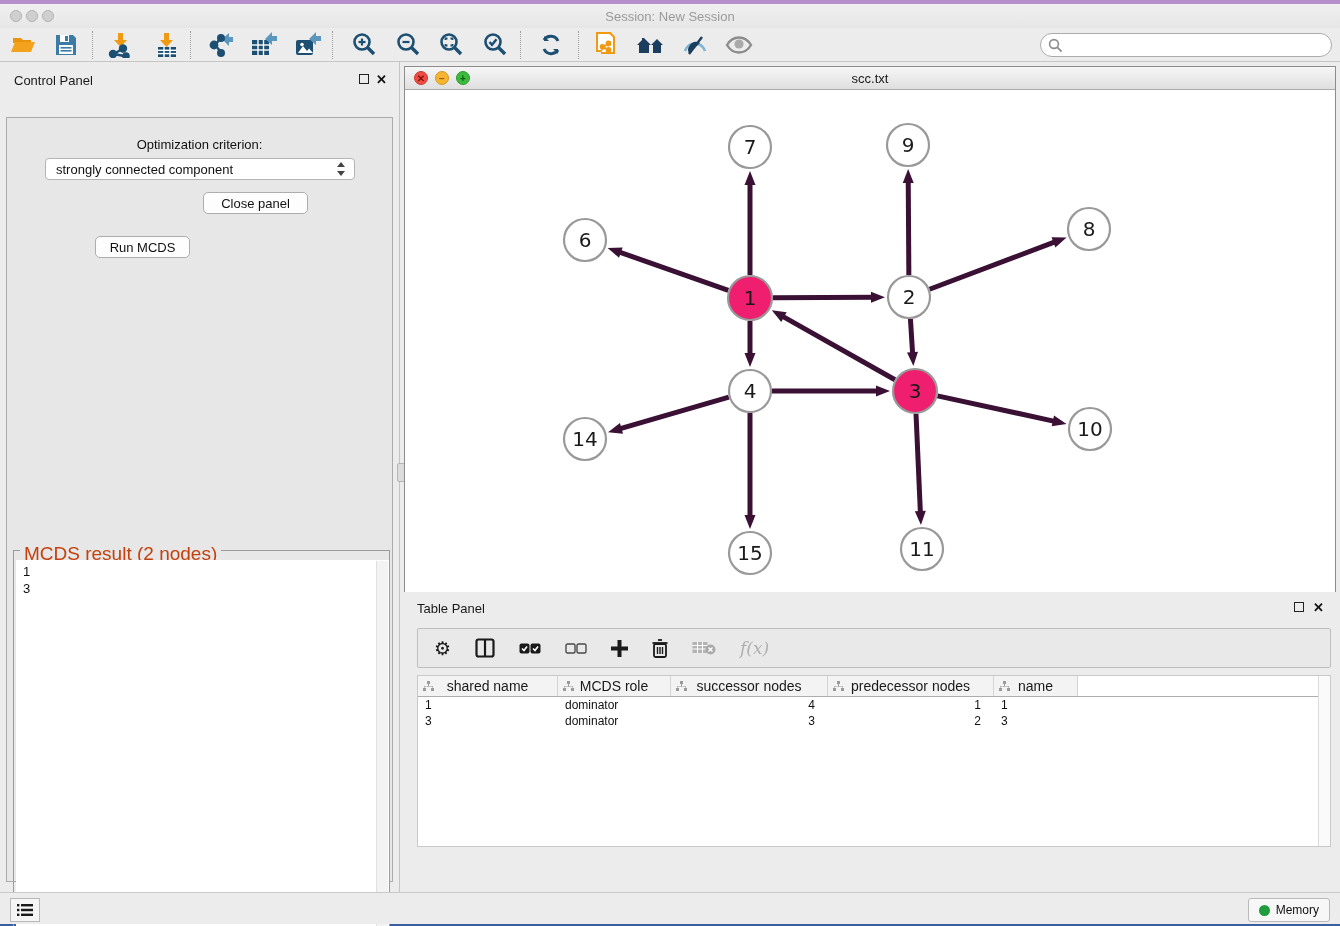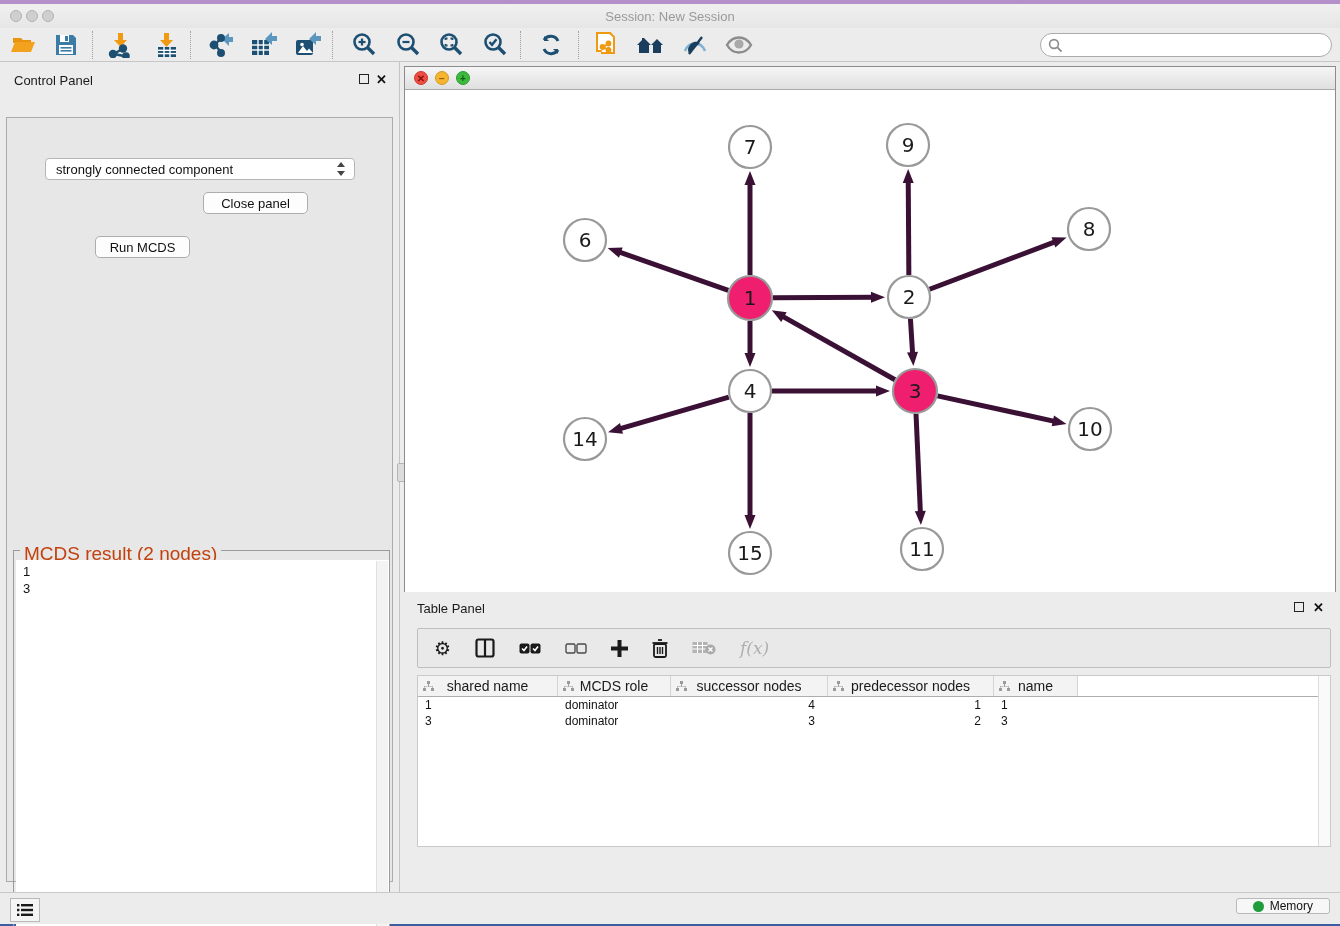--- a/index.html
+++ b/index.html
@@ -83,21 +83,21 @@
   .trow { display:flex; height:16px; font-size:12px; color:#111; }
   .td { padding:1px 0 0 7px; overflow:hidden; white-space:nowrap; }
   .td.num { text-align:right; padding-right:13px; padding-left:0; }
   .tscroll { position:absolute; right:0; top:0; width:12px; height:170px; background:#FAFAFA; border-left:1px solid #DCDCDC; }
 
   .tp-tabs { left:0; top:263px; width:100%; display:flex; justify-content:center; }
 
   
   .statusbar { left:0; top:892px; width:1340px; height:32px; background:#ECECEC; border-top:1px solid #C9C9C9; }
   .list-btn { left:10px; top:5px; width:30px; height:24px; background:#F5F5F5; border:1px solid #B9B9B9; display:flex; align-items:center; justify-content:center; }
-  .memory-btn { right:10px; top:5px; height:16px; padding:0 16px; background:#F7F7F7; border:1px solid #B9B9B9; border-radius:3px; display:flex; align-items:center; gap:6px; font-size:12px; color:#111;margin-left:8px; }
+  .memory-btn { right:10px; top:5px; height:24px; padding:0 10px; background:#F7F7F7; border:1px solid #B9B9B9; border-radius:3px; display:flex; align-items:center; gap:6px; font-size:12px; color:#111;margin-left:8px; }
   .mem-dot { width:11px; height:11px; border-radius:50%; }
 </style>
 </head>
 <body>
 
 <div class="abs desktop-top"></div>
 <div class="abs desktop-bottom"></div>
 
 <div class="abs titlebar">
   <div class="abs tl-dot" style="left:10px"></div>
@@ -267,20 +267,21 @@
   </div>
 </div>
 
 <div class="abs cpanel">
   <div class="abs cp-title">Control Panel</div>
   <div class="abs float-icon" style="right:30px; top:12px;"></div>
   <div class="abs close-x" style="right:12px; top:12px;">✕</div>
 
 
   <div class="abs cp-box">
+    <div class="abs opt-label">Optimization criterion:</div>
     <div class="abs cp-select">
       <span>strongly connected component</span>
       <span class="stepper">
           <i class="up"></i>
           <i class="dn"></i>
         </span>
     </div>
     <div class="abs cp-btn run-btn">Run MCDS</div>
     <div class="abs cp-btn closep-btn">Close panel</div>
 
@@ -296,20 +297,21 @@
 </div>
 
 <div class="abs vthumb"></div>
 <div class="abs hthumb"></div>
 
 <div class="abs netframe">
   <div class="abs net-titlebar">
     <div class="abs mac-dot mac-red" style="left:9px">✕</div>
     <div class="abs mac-dot mac-yellow" style="left:30px">−</div>
     <div class="abs mac-dot mac-green" style="left:51px">+</div>
+    <div class="abs net-title">scc.txt</div>
   </div>
   <div class="abs net-canvas">
     <svg id="graph-svg" width="930" height="501">
         <line x1="345" y1="184" x2="345" y2="91" stroke="#3A1135" stroke-width="5"></line>
         <polygon points="345,80 350.5,94 339.5,94" fill="#3A1135"></polygon>
         <line x1="323.3015285768616" y1="199.3726585300483" x2="213.01941303521065" y2="160.60682397601343" stroke="#3A1135" stroke-width="5"></line>
         <polygon points="202.64188322414446,156.9589650121235 217.67357792017367,156.41292969699577 214.02571895628375,166.79045950806199" fill="#3A1135"></polygon>
         <line x1="367.9995451264251" y1="206.85534877278977" x2="469.0006921989182" y2="206.2201214327112" stroke="#3A1135" stroke-width="5"></line>
         <polygon points="480.0004746506868,206.15094041100198 466.0353420411087,211.73888020997074 465.96616101939946,200.73909775820218" fill="#3A1135"></polygon>
         <line x1="345" y1="230" x2="345" y2="265" stroke="#3A1135" stroke-width="5"></line>

